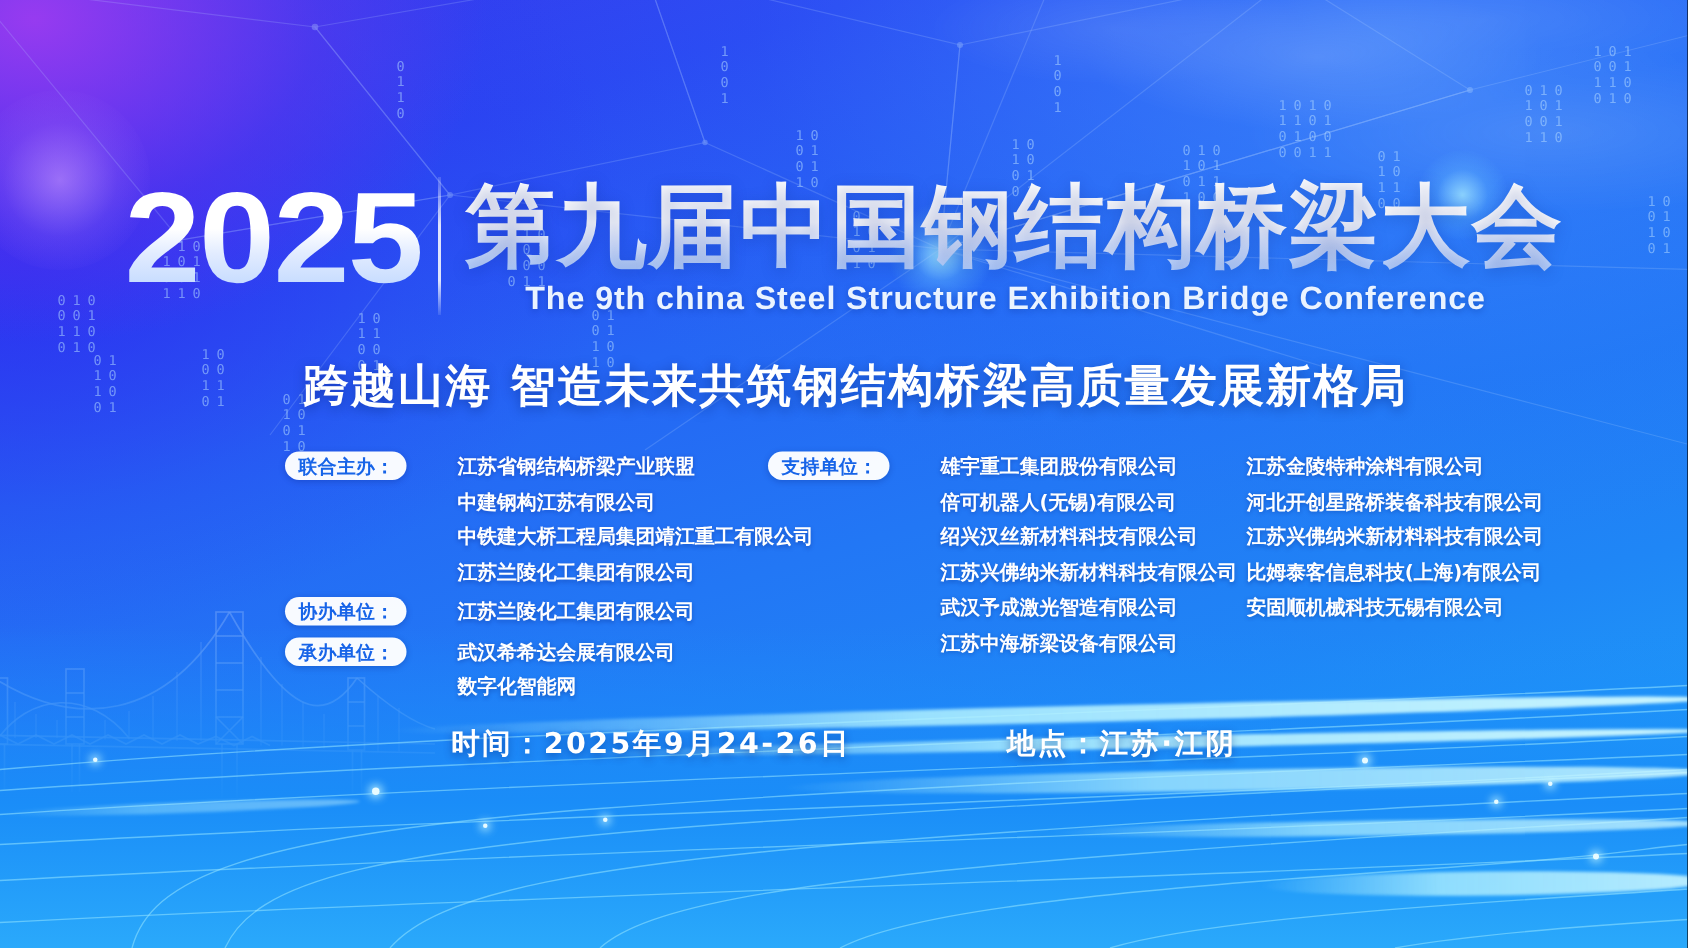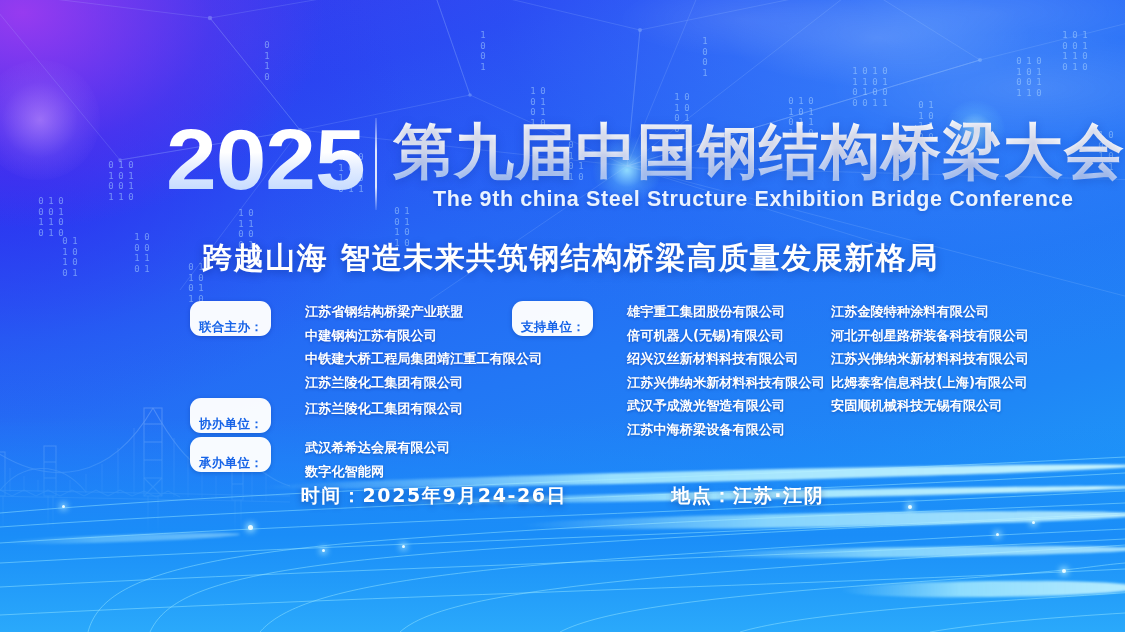--- a/index.html
+++ b/index.html
@@ -85,21 +85,21 @@
     background:#e8fbff;
     border-radius:50%;
     box-shadow:0 0 6px 2px rgba(190,245,255,.85);
   }
 
   
   .content{ position:relative; z-index:5; width:100%; height:100%; }
 
   .title-row{
     position:absolute; left:0; right:0; top:118px;
-    display:flex; align-items:flex-start; justify-content:flex-end;
+    display:flex; align-items:flex-start; justify-content:center;
   }
   .year{
     font-family:"Liberation Sans","DejaVu Sans",sans-serif;
     font-weight:700;
     font-size:86px;
     line-height:82px;
     letter-spacing:-1px;
     transform:scaleX(1.06);
     transform-origin:left center;
     background:linear-gradient(180deg,#ffffff 0%,#ffffff 42%,#e2ecff 62%,#b9d4ff 100%);
@@ -158,21 +158,21 @@
   }
   .pill{
     display:inline-block;
     border-radius:11px;
     background:rgba(255,255,255,.97);
     color:#1764e8;
     font-family:"DejaVu Sans","Liberation Sans",sans-serif;
     font-weight:700;
     font-size:12.5px;
     line-height:19px;
-    padding:16px 8px 0 9px;
+    padding:0 8px 0 9px;
     letter-spacing:.3px;
     white-space:nowrap;
     box-shadow:0 1px 4px rgba(5,30,120,.28);
   }
   .row{ display:flex; align-items:flex-start; }
   .row .lab{ width:84px; flex:none; padding-top:1px; }
   .row .vals{ padding-left:8px; }
   .val{
     font-family:"DejaVu Sans","Liberation Sans",sans-serif;
     font-weight:700;

